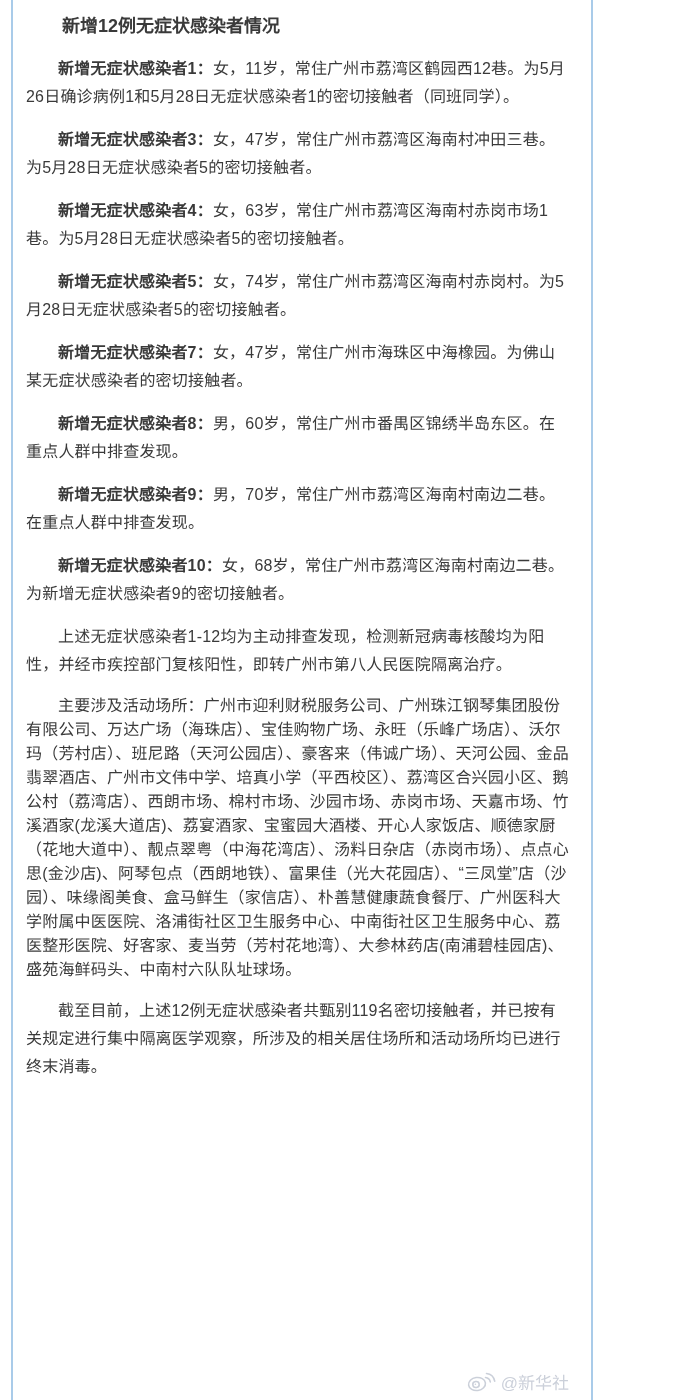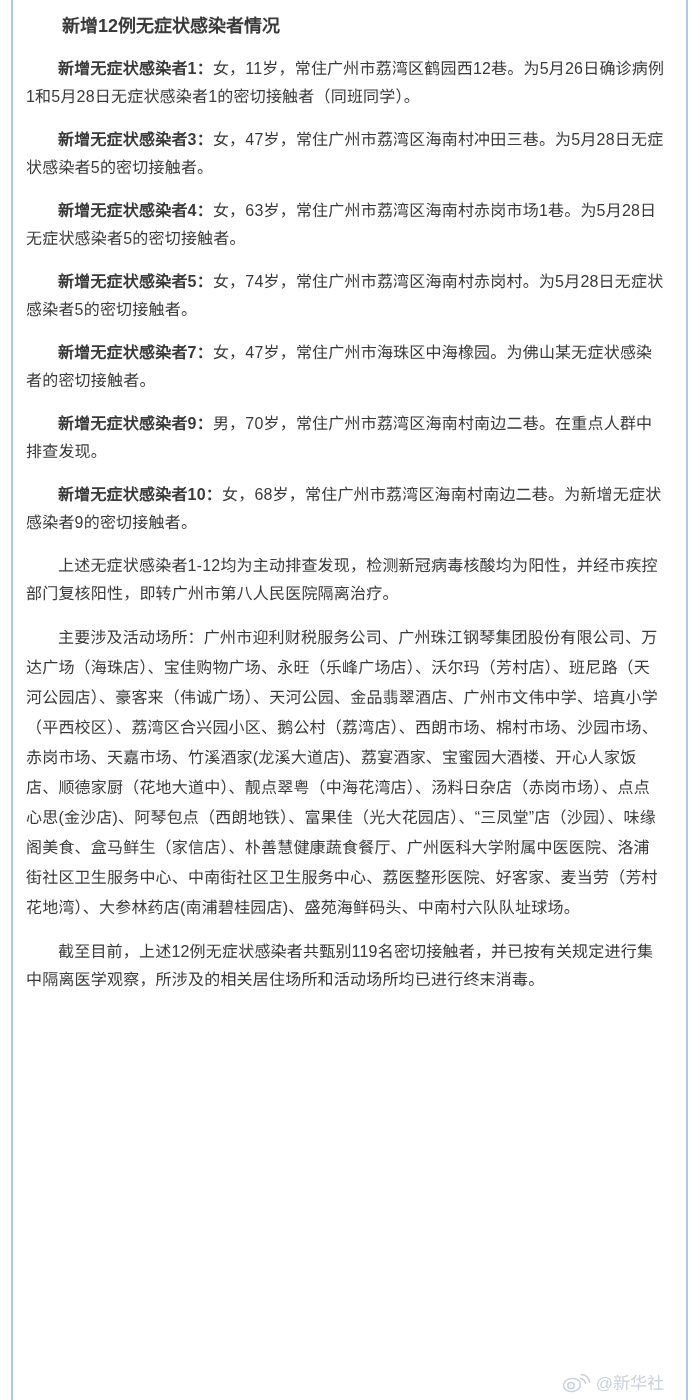--- a/index.html
+++ b/index.html
@@ -9,21 +9,21 @@
     height: 1400px;
     background: #ffffff;
     overflow: hidden;
     font-family: "Liberation Sans", "DejaVu Sans", sans-serif;
   }
   .frame {
     position: absolute;
     top: 0;
     bottom: 0;
     left: 11px;
-    width: 677px;
+    width: 582px;
     box-sizing: border-box;
     border-left: 2px solid var(--frame-color, #a9cbe9);
     border-right: 2px solid var(--frame-color, #a9cbe9);
     padding: 8px 21px 0 13px;
     background: #ffffff;
   }
   .title {
     font-size: 18px;
     line-height: 28px;
     font-weight: bold;
@@ -33,46 +33,46 @@
   }
   .para {
     font-size: 16px;
     line-height: 28px;
     color: var(--text-color, #3a3a3a);
     text-indent: 2em;
     margin: 0 0 15px 0;
     letter-spacing: 0.2px;
   }
   .para b { font-weight: bold; }
-  .para.wide { line-height: 30px; }
+  .para.wide { line-height: 24px; }
   .watermark {
     position: absolute;
     right: 22px;
     bottom: 6px;
     display: flex;
-    align-items: center;
     gap: 5px;
     font-size: 17px;
     color: var(--wm-color, #c9ced8);
     opacity: 0.95;
   }
   .watermark svg { display: block; }
 </style>
 </head>
 <body>
 
 <div class="frame">
 
   <p class="title">新增12例无症状感染者情况</p>
 
   <p class="para"><b>新增无症状感染者1：</b><span>女，11岁，常住广州市荔湾区鹤园西12巷。为5月26日确诊病例1和5月28日无症状感染者1的密切接触者（同班同学）。</span></p>
   <p class="para"><b>新增无症状感染者3：</b><span>女，47岁，常住广州市荔湾区海南村冲田三巷。为5月28日无症状感染者5的密切接触者。</span></p>
   <p class="para"><b>新增无症状感染者4：</b><span>女，63岁，常住广州市荔湾区海南村赤岗市场1巷。为5月28日无症状感染者5的密切接触者。</span></p>
   <p class="para"><b>新增无症状感染者5：</b><span>女，74岁，常住广州市荔湾区海南村赤岗村。为5月28日无症状感染者5的密切接触者。</span></p>
   <p class="para"><b>新增无症状感染者7：</b><span>女，47岁，常住广州市海珠区中海橡园。为佛山某无症状感染者的密切接触者。</span></p>
+  <p class="para"><b>新增无症状感染者8：</b><span>男，60岁，常住广州市番禺区锦绣半岛东区。在重点人群中排查发现。</span></p>
   <p class="para"><b>新增无症状感染者9：</b><span>男，70岁，常住广州市荔湾区海南村南边二巷。在重点人群中排查发现。</span></p>
   <p class="para"><b>新增无症状感染者10：</b><span>女，68岁，常住广州市荔湾区海南村南边二巷。为新增无症状感染者9的密切接触者。</span></p>
 
   <p class="para">上述无症状感染者1-12均为主动排查发现，检测新冠病毒核酸均为阳性，并经市疾控部门复核阳性，即转广州市第八人民医院隔离治疗。</p>
 
   <p class="para wide">主要涉及活动场所：广州市迎利财税服务公司、广州珠江钢琴集团股份有限公司、万达广场（海珠店）、宝佳购物广场、永旺（乐峰广场店）、沃尔玛（芳村店）、班尼路（天河公园店）、豪客来（伟诚广场）、天河公园、金品翡翠酒店、广州市文伟中学、培真小学（平西校区）、荔湾区合兴园小区、鹅公村（荔湾店）、西朗市场、棉村市场、沙园市场、赤岗市场、天嘉市场、竹溪酒家(龙溪大道店)、荔宴酒家、宝蜜园大酒楼、开心人家饭店、顺德家厨（花地大道中）、靓点翠粤（中海花湾店）、汤料日杂店（赤岗市场）、点点心思(金沙店)、阿琴包点（西朗地铁）、富果佳（光大花园店）、“三凤堂”店（沙园）、味缘阁美食、盒马鲜生（家信店）、朴善慧健康蔬食餐厅、广州医科大学附属中医医院、洛浦街社区卫生服务中心、中南街社区卫生服务中心、荔医整形医院、好客家、麦当劳（芳村花地湾）、大参林药店(南浦碧桂园店)、盛苑海鲜码头、中南村六队队址球场。</p>
 
   <p class="para">截至目前，上述12例无症状感染者共甄别119名密切接触者，并已按有关规定进行集中隔离医学观察，所涉及的相关居住场所和活动场所均已进行终末消毒。</p>
 
   <div class="watermark">

